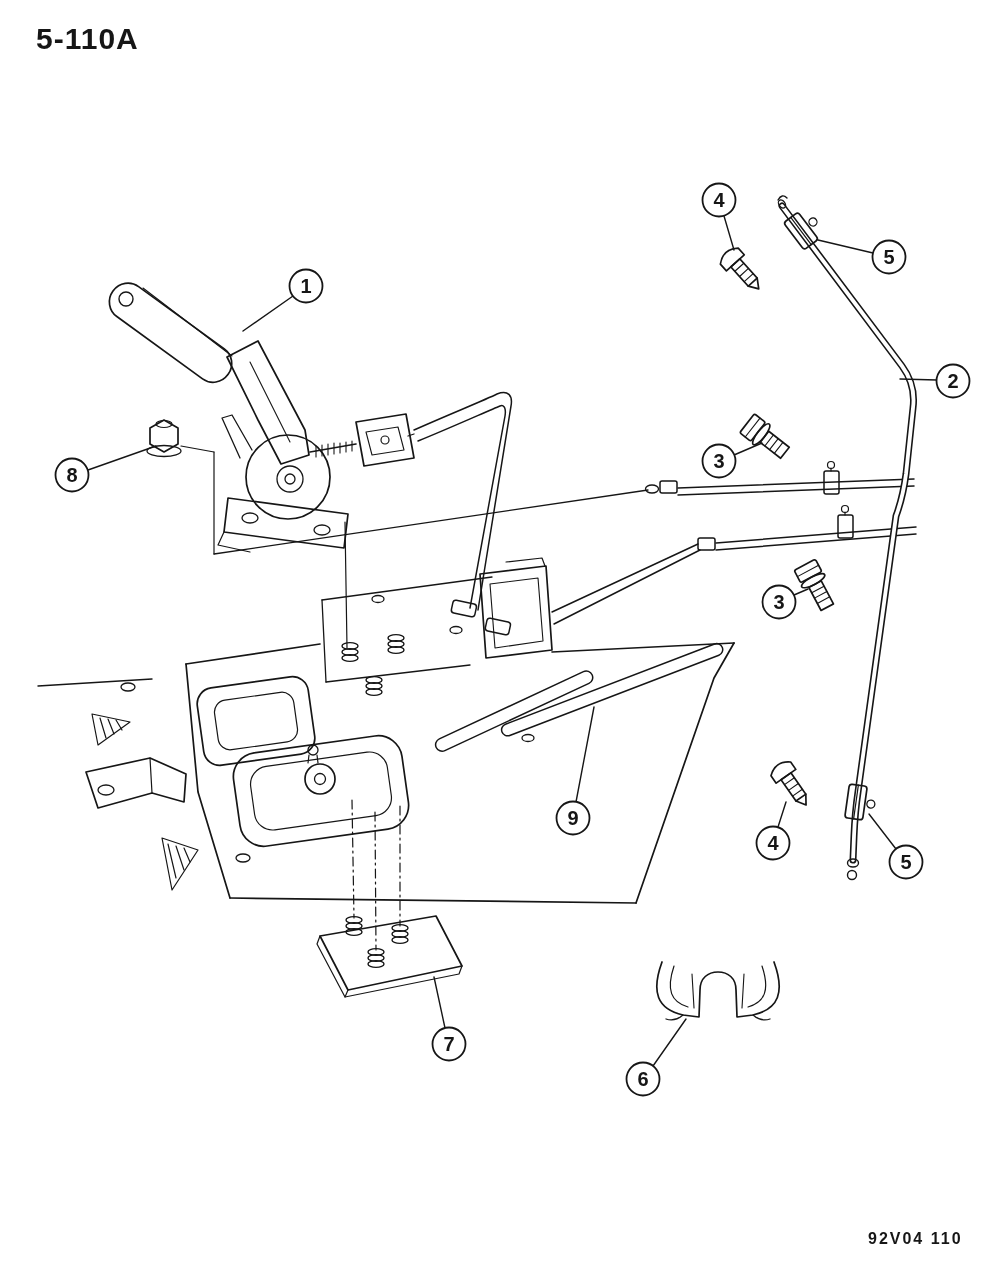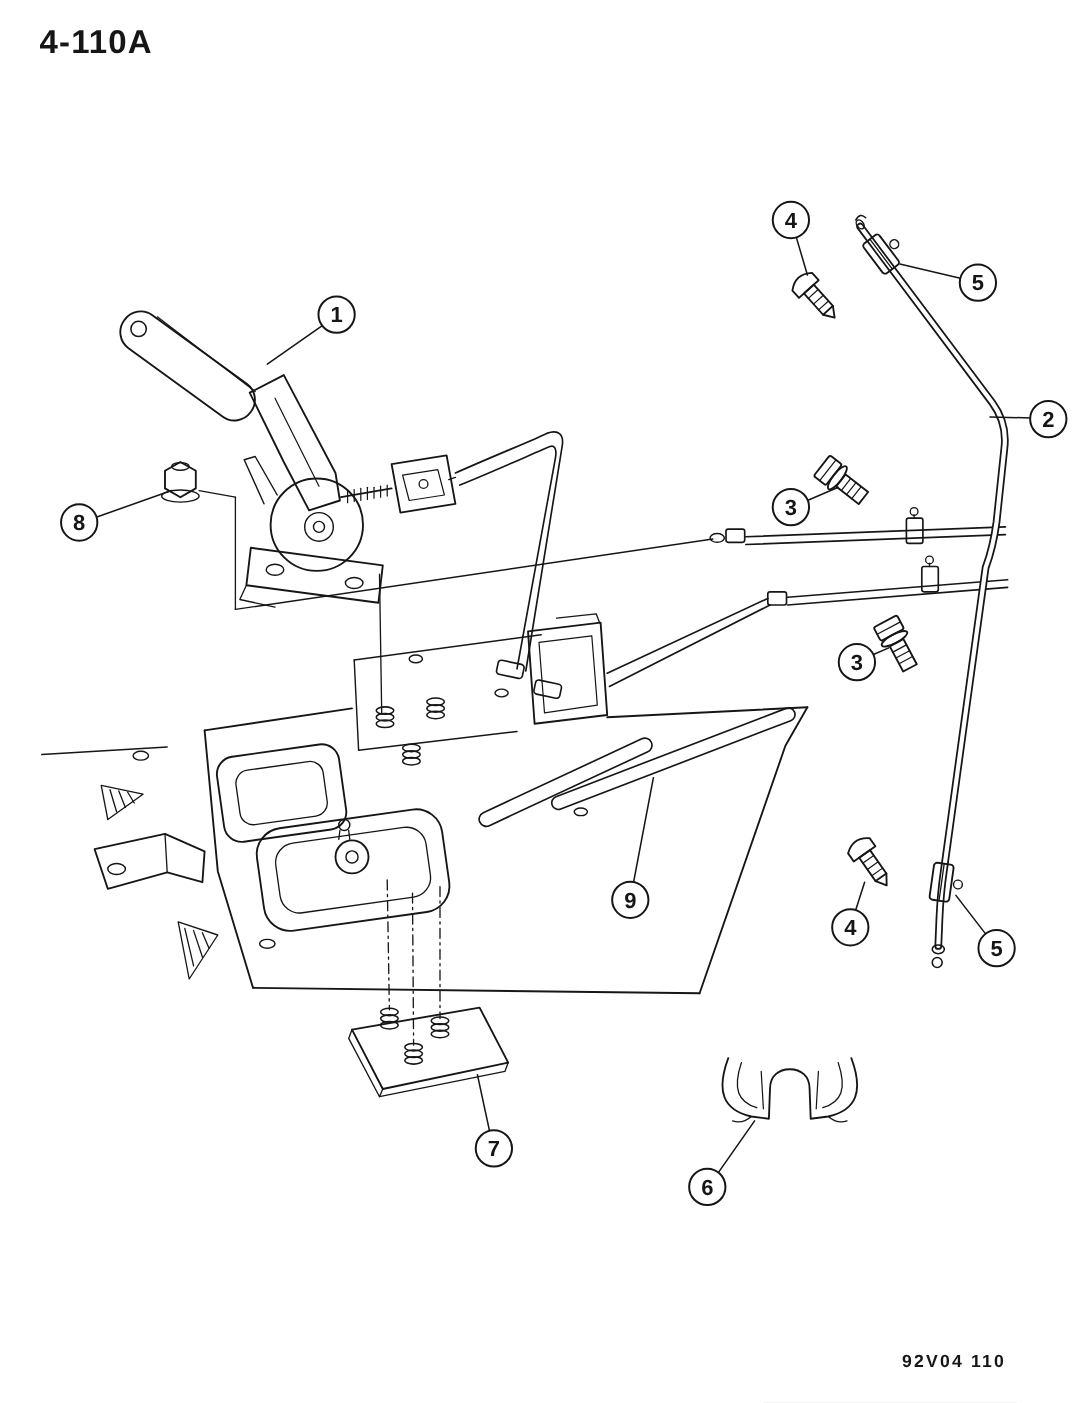--- a/index.html
+++ b/index.html
@@ -1,28 +1,28 @@
 <!DOCTYPE html>
 <html style="--line: #161616; --bg: #ffffff;"><head>
 <meta charset="utf-8">
 <style>
   html,body{margin:0;padding:0;background:#e9e9e9;}
   .page{position:relative;width:991px;height:1275px;background:var(--bg,#ffffff);
         overflow:hidden;font-family:"Liberation Sans",sans-serif;color:var(--line,#161616);}
   .fig-title{position:absolute;left:36px;top:22px;font-size:30px;font-weight:600;letter-spacing:1px;}
-  .fig-code{position:absolute;left:820px;top:1230px;font-size:16px;font-weight:700;letter-spacing:2px;}
+  .fig-code{position:absolute;left:868px;top:1230px;font-size:16px;font-weight:700;letter-spacing:2px;}
   svg.drawing{position:absolute;left:0;top:0;color:var(--line,#161616);}
   .callout text{font-size:20px;font-weight:600;fill:currentColor;stroke:none;}
 </style>
 </head>
 <body>
 
 <div class="page">
 
-  <div class="fig-title">4-110A</div>
+  <div class="fig-title">5-110A</div>
 
   <svg class="drawing" width="991" height="1275" viewBox="0 0 991 1275">
     <g stroke="currentColor" fill="none" stroke-width="1.7" stroke-linecap="round" stroke-linejoin="round">
 
       <g>
         <line x1="38" y1="686" x2="152" y2="679" stroke-width="1.4"></line>
         <ellipse cx="128" cy="687" rx="7" ry="4" stroke-width="1.3"></ellipse>
         <path d="M186,664 L320,644"></path>
         <path d="M186,664 L198,792 L230,898"></path>
         <path d="M230,898 L636,903"></path>

